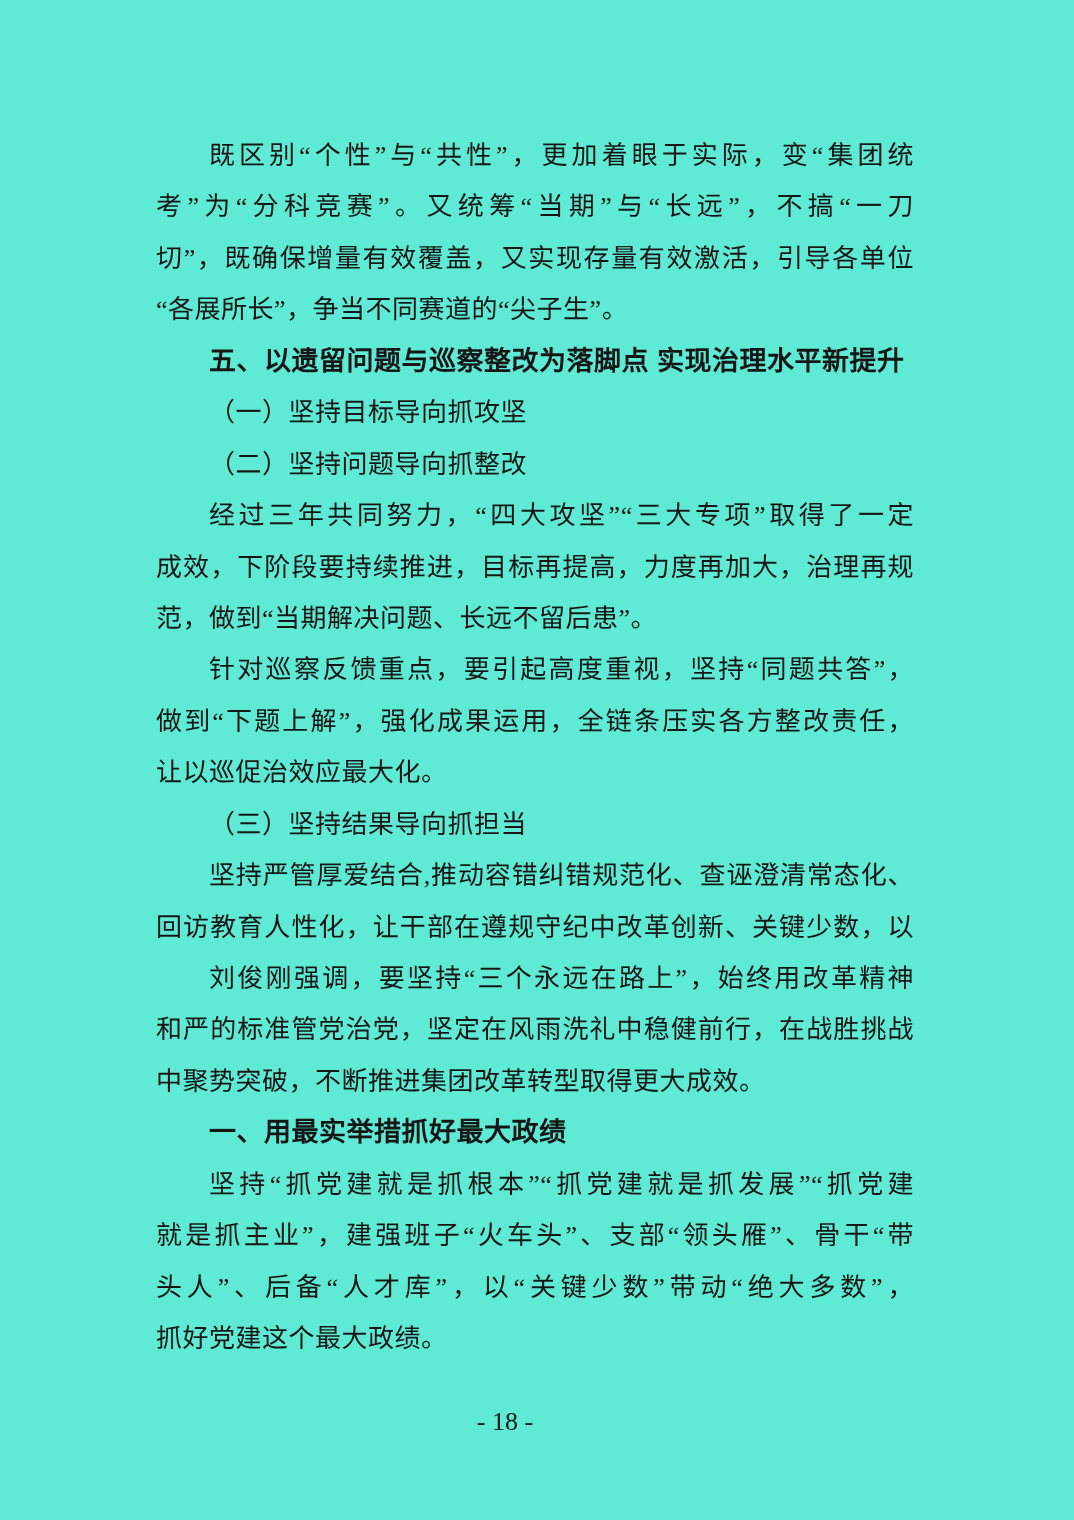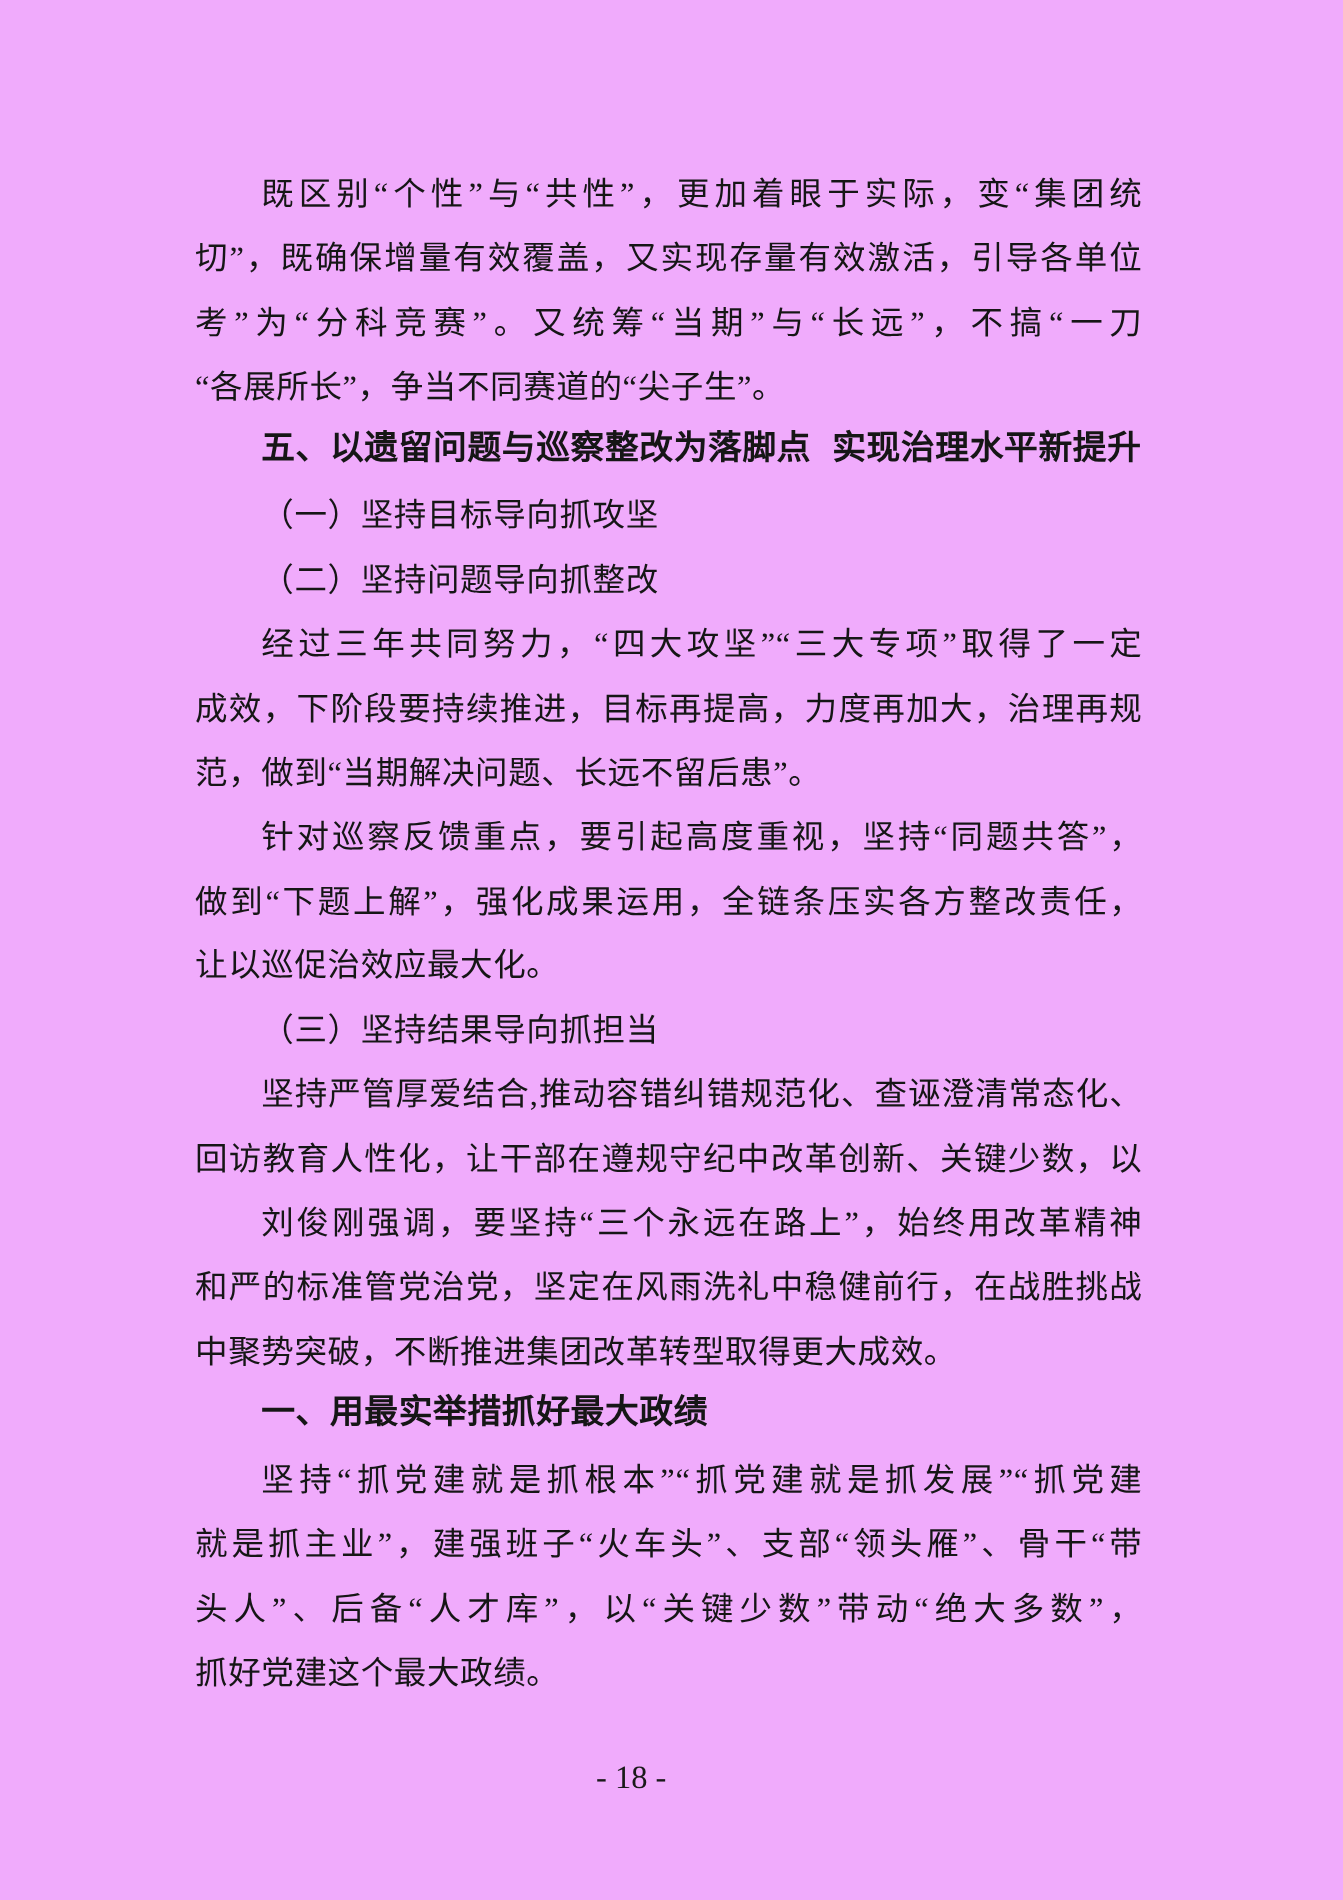--- a/index.html
+++ b/index.html
@@ -4,21 +4,21 @@
 <style>
   html, body {
     margin: 0;
     padding: 0;
     background: #ffffff;
   }
   .page {
     position: relative;
     width: 1074px;
     height: 1520px;
-    background: #f0abfc;
+    background: #5eead4;
     overflow: hidden;
     font-family: "Liberation Serif", "DejaVu Serif", serif;
     color: #161616;
   }
   .content {
     position: absolute;
     left: 156px;
     top: 130px;
     width: 758px;
   }
@@ -33,21 +33,21 @@
     overflow: visible;
   }
   .line.first {
     text-indent: 53px;
   }
   .line.end {
     text-align: right;
     text-align-last: left;
   }
   .line.heading {
-    font-family: Liberation Mono, monospace;
+    font-family: Liberation Sans, sans-serif;
     font-weight: 700;
     font-size: 27px;
     letter-spacing: 0.5px;
     text-align: left;
     text-align-last: left;
   }
   .line.sub {
     text-align: right;
     text-align-last: left;
   }
@@ -65,22 +65,22 @@
 </style>
 </head>
 <body>
 
 <div class="page">
 
   <div class="content">
 
     <div>
       <div class="line first">既区别“个性”与“共性”，更加着眼于实际，变“集团统</div>
+      <div class="line">考”为“分科竞赛”。又统筹“当期”与“长远”，不搞“一刀</div>
       <div class="line">切”，既确保增量有效覆盖，又实现存量有效激活，引导各单位</div>
-      <div class="line">考”为“分科竞赛”。又统筹“当期”与“长远”，不搞“一刀</div>
       <div class="line end">“各展所长”，争当不同赛道的“尖子生”。</div>
     </div>
 
     <div>
       <div class="line heading first">五、以遗留问题与巡察整改为落脚点 实现治理水平新提升</div>
     </div>
 
     <div>
       <div class="line sub first">（一）坚持目标导向抓攻坚</div>
     </div>

